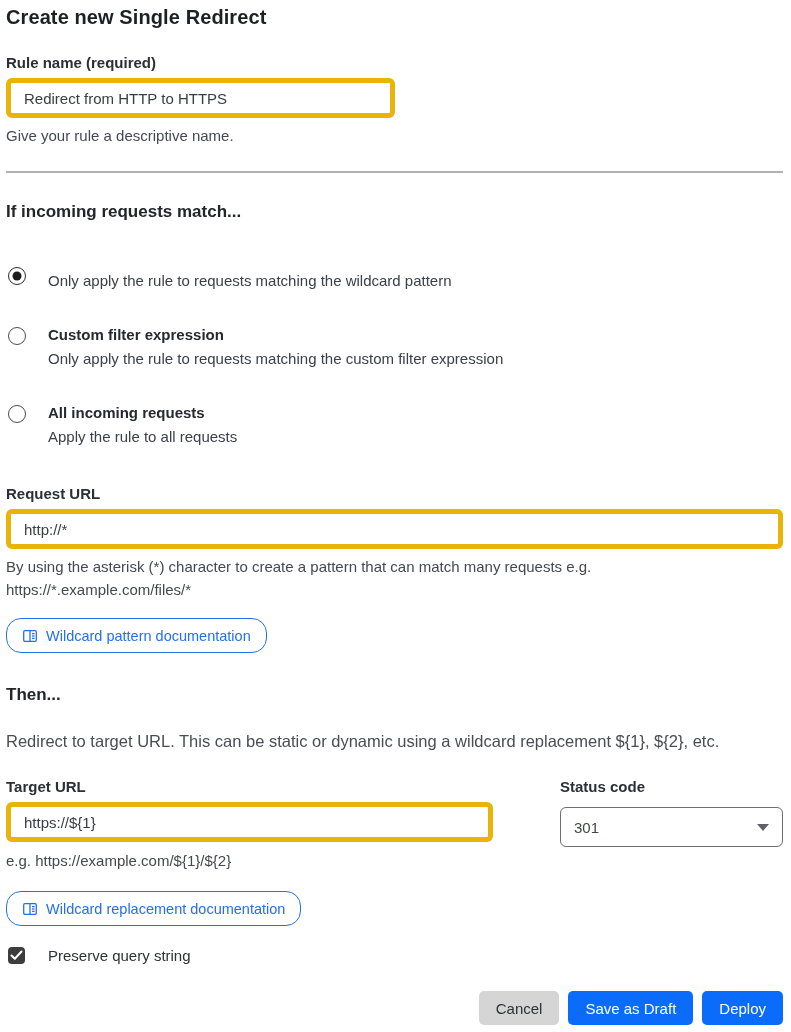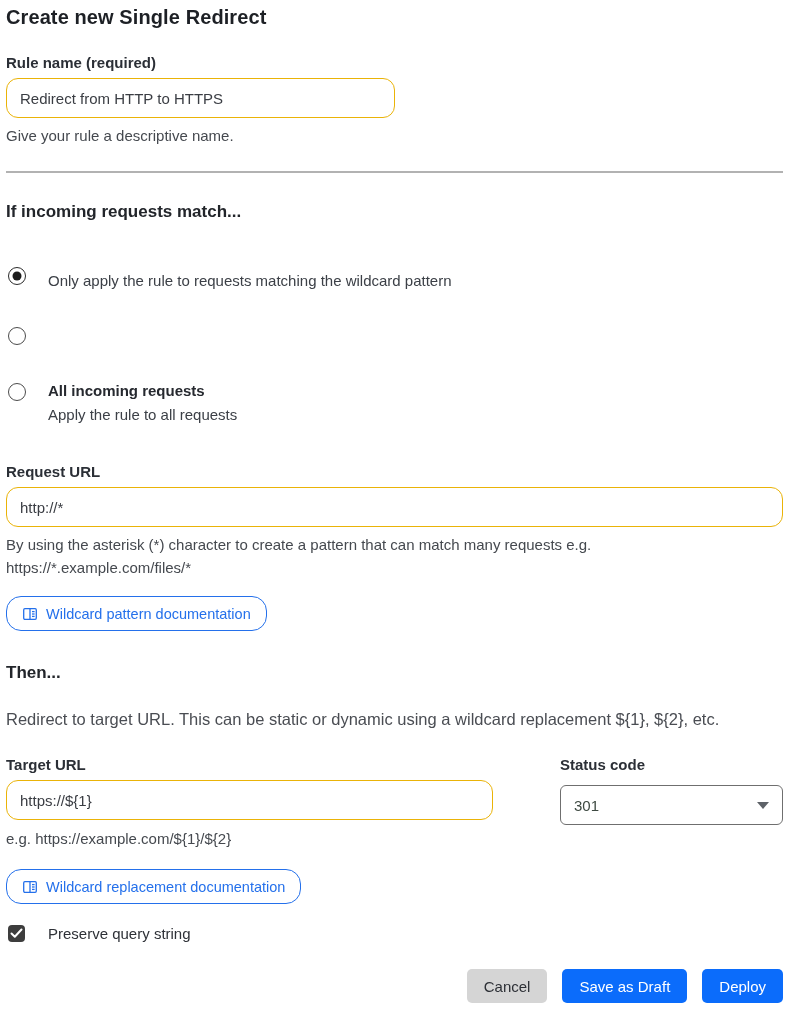--- a/index.html
+++ b/index.html
@@ -20,22 +20,22 @@
   }
   .field-label {
     font-size: 15px;
     font-weight: 600;
     color: #2b2f36;
   }
   .rule-name-label { margin-top: 25px; }
   .text-input {
     display: block;
     height: 40px;
-    border: 1px solid #eab308;
-    border-radius: 12px;
+    border: 5px solid #eab308;
+    border-radius: 6px;
     padding: 0 13px;
     font-family: "Liberation Sans", "DejaVu Sans", sans-serif;
     font-size: 15px;
     color: #3a3d43;
     background: #fff;
     outline: none;
     margin-top: 7px;
   }
   .rule-name-input { width: 389px; }
   .helper-text {
@@ -169,21 +169,21 @@
   .checkbox svg { position: absolute; left: 2px; top: 3px; }
   .checkbox-label {
     margin-left: 23px;
     font-size: 15px;
     color: #2e3137;
   }
   .actions-row {
     display: flex;
     justify-content: flex-end;
     align-items: center;
-    gap: 15px;
+    gap: 9px;
     margin-top: 27px;
   }
   .btn {
     height: 34px;
     border: none;
     border-radius: 5px;
     font-family: "Liberation Sans", "DejaVu Sans", sans-serif;
     font-size: 15px;
     padding: 0 17px;
     cursor: pointer;
@@ -216,20 +216,24 @@
 
   <div class="radio-row">
     <div class="radio-circle checked"></div>
     <div class="radio-texts">
       <div class="radio-desc">Only apply the rule to requests matching the wildcard pattern</div>
     </div>
   </div>
 
   <div class="radio-row">
     <div class="radio-circle"></div>
+    <div class="radio-texts">
+      <div class="radio-label">Custom filter expression</div>
+      <div class="radio-desc">Only apply the rule to requests matching the custom filter expression</div>
+    </div>
   </div>
 
   <div class="radio-row">
     <div class="radio-circle"></div>
     <div class="radio-texts">
       <div class="radio-label">All incoming requests</div>
       <div class="radio-desc">Apply the rule to all requests</div>
     </div>
   </div>
 

